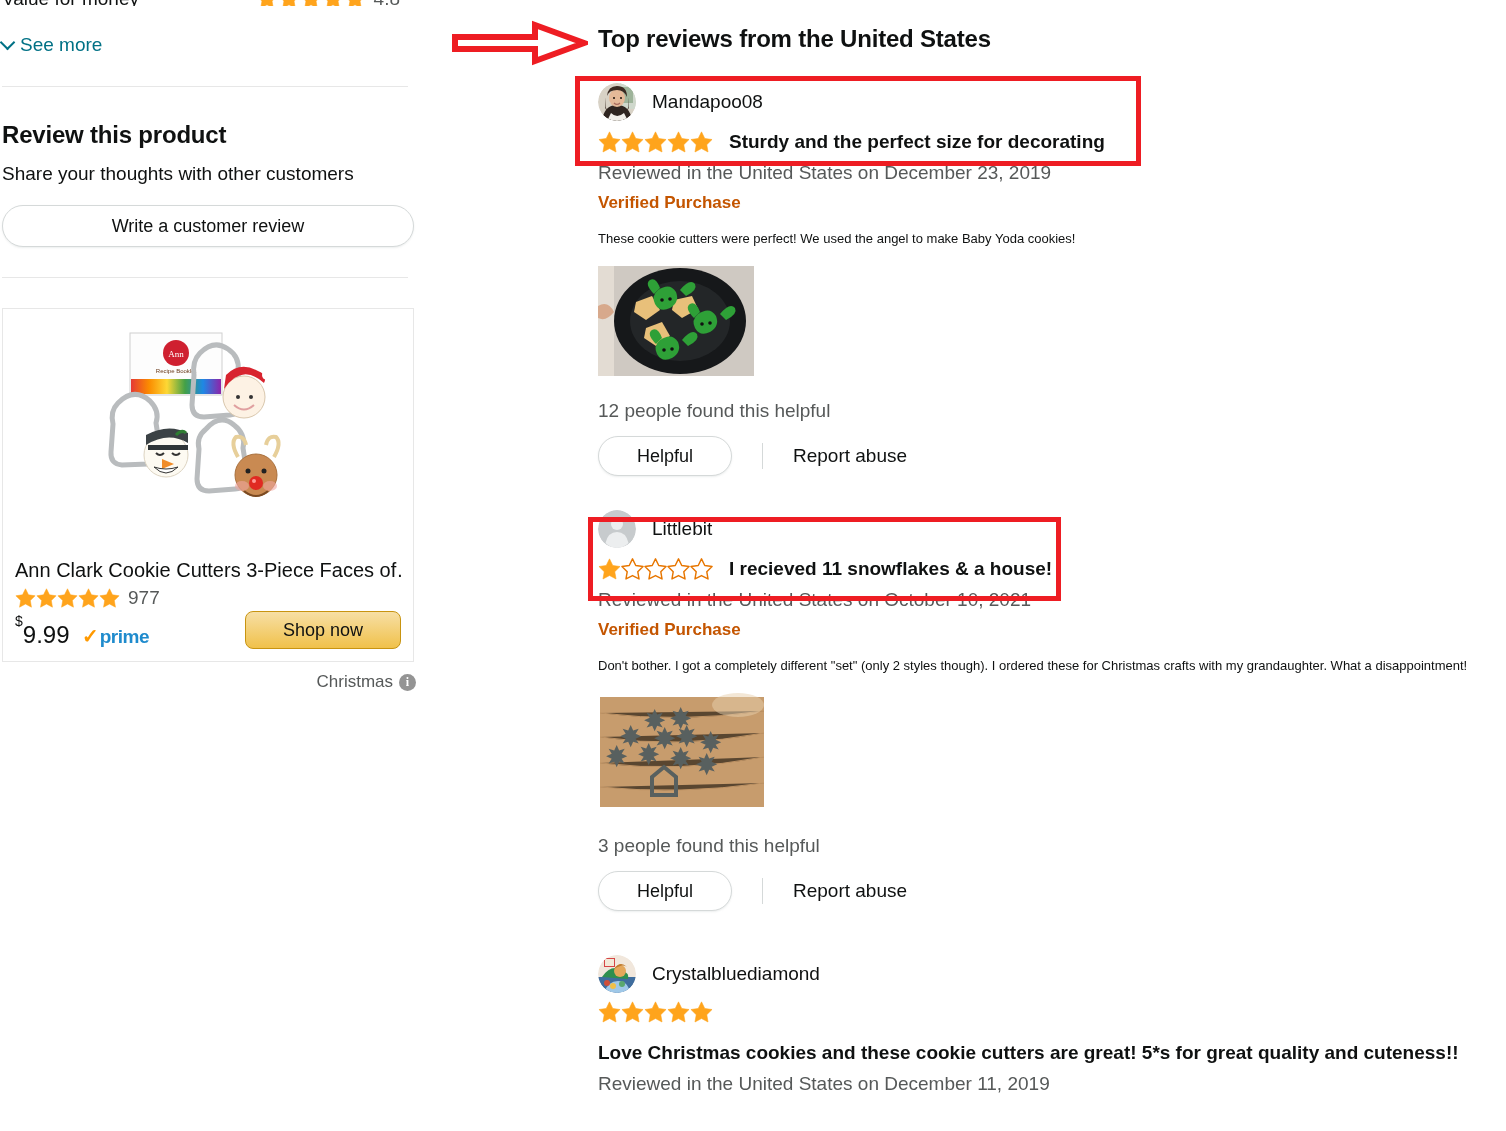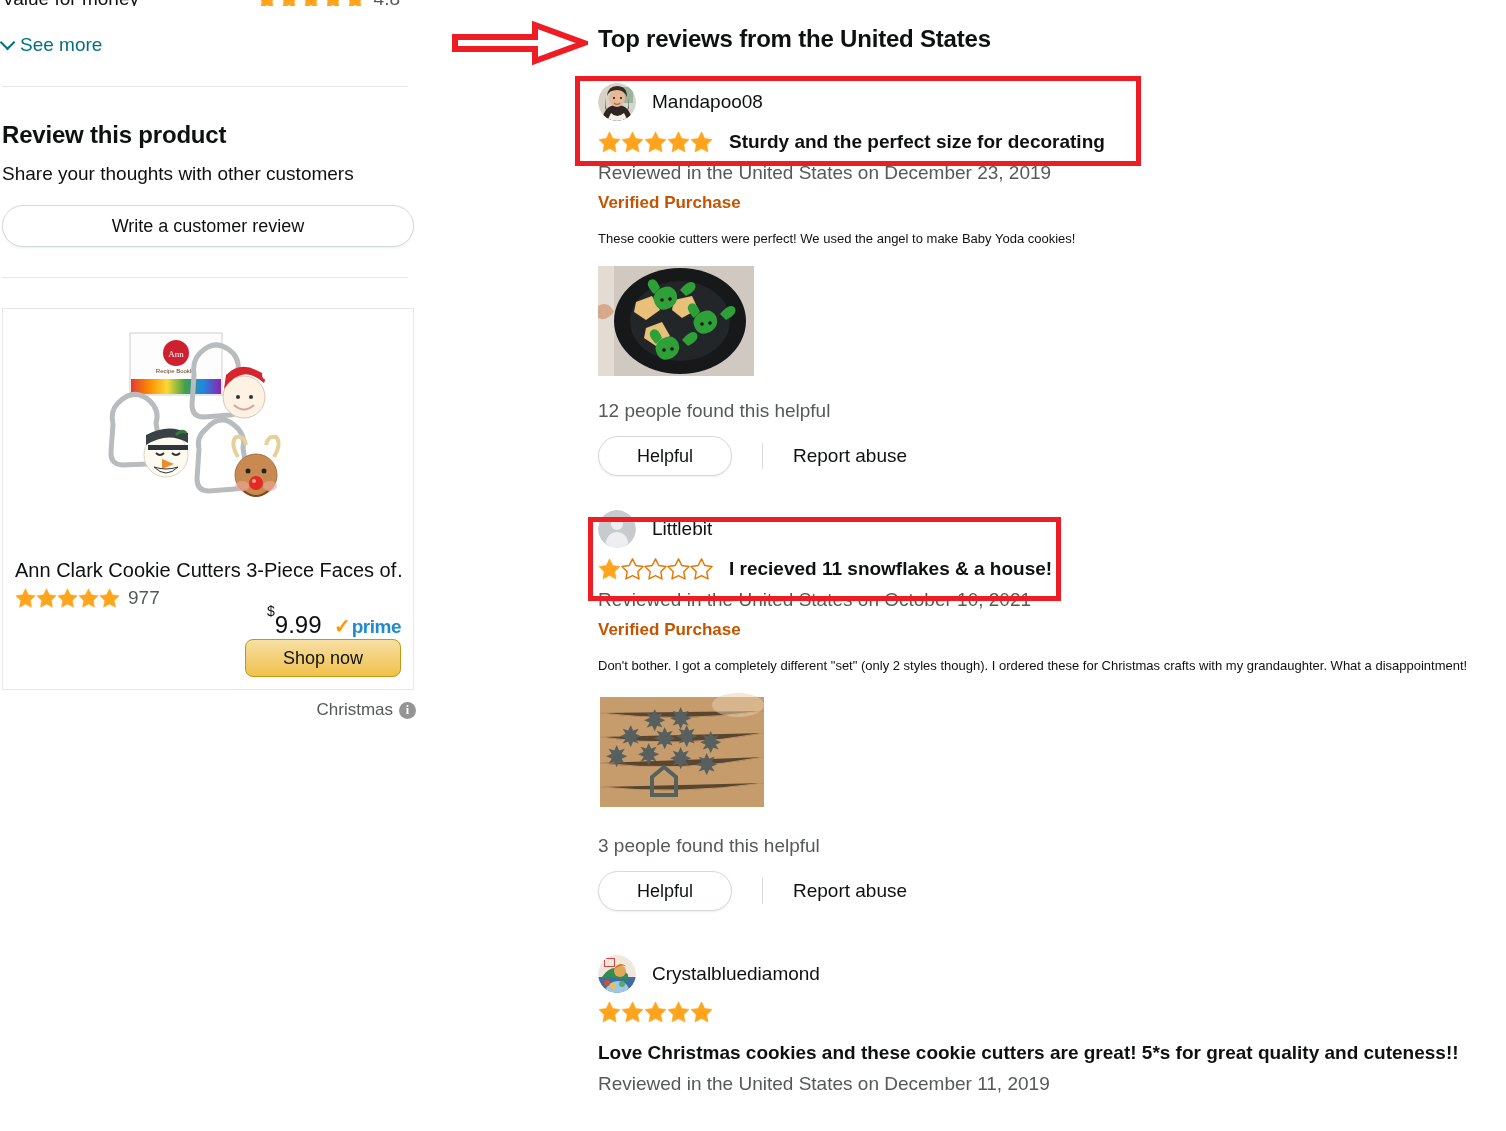--- a/index.html
+++ b/index.html
@@ -54,21 +54,21 @@
     margin: 30px 0 0 2px; width: 412px; border: 1px solid #e7e7e7;
     background: #fff; padding: 14px 12px 12px 12px;
   }
   .ad-img-wrap { height: 224px; display: flex; justify-content: center; }
   .ad-title {
     font-size: 20px; line-height: 26px; color: #0f1111; margin-top: 10px;
     white-space: nowrap; overflow: hidden;
   }
   .ad-rating { display: flex; align-items: center; gap: 8px; margin-top: 4px; }
   .ad-count { font-size: 19px; color: #565959; }
-  .ad-bottom { display: flex; align-items: flex-end; justify-content: space-between; margin-top: 2px; flex-direction: column; }
+  .ad-bottom { display: flex; align-items: flex-end; justify-content: space-between; margin-top: 2px; }
   .price { font-size: 24px; color: #0f1111; }
   .price sup { font-size: 14px; top: -8px; position: relative; }
   .prime { display: inline-flex; align-items: baseline; gap: 1px; margin-left: 8px; }
   .prime-check { color: #f90; font-size: 20px; font-weight: bold; line-height: 1; }
   .prime-word { color: #1f8bcd; font-size: 19px; font-weight: bold; letter-spacing: -0.5px; }
   .btn-shop {
     width: 156px; height: 38px; line-height: 36px; text-align: center;
     border-radius: 8px; border: 1px solid #c89411; cursor: pointer;
     background: linear-gradient(180deg,#f7dfa5 0%, #f0c14b 100%);
     font-size: 18px; color: #0f1111;

